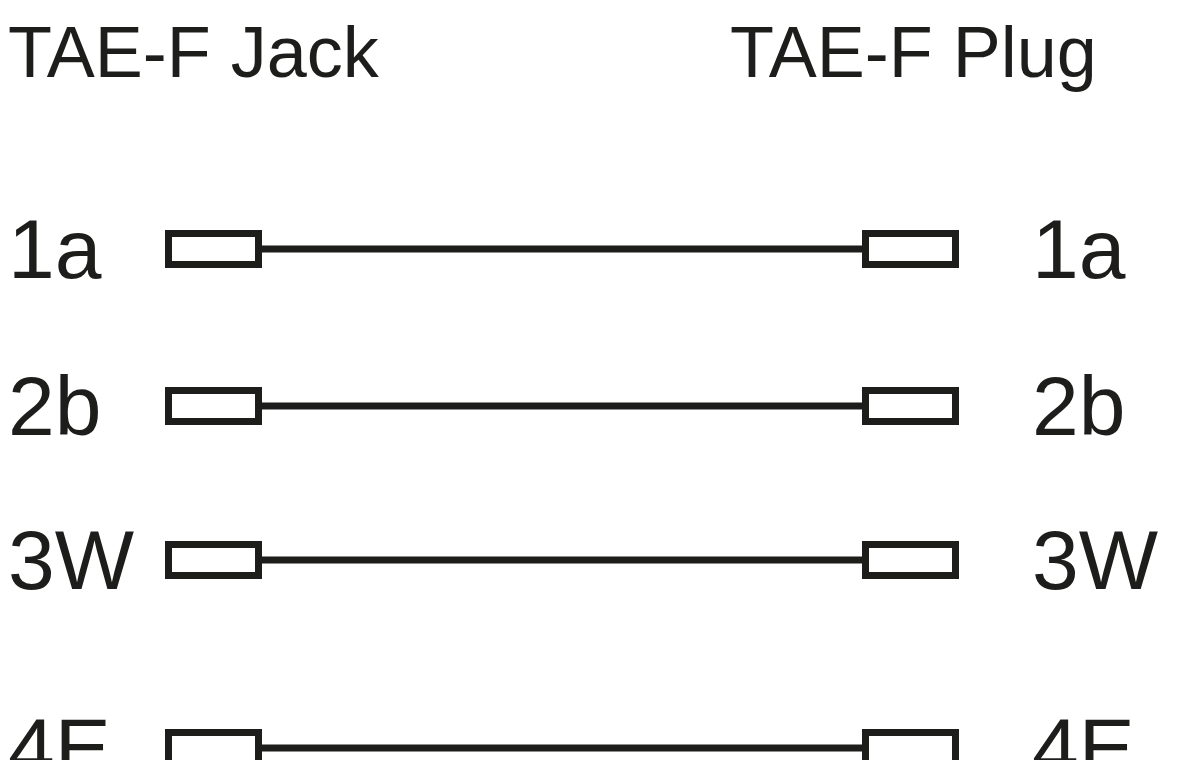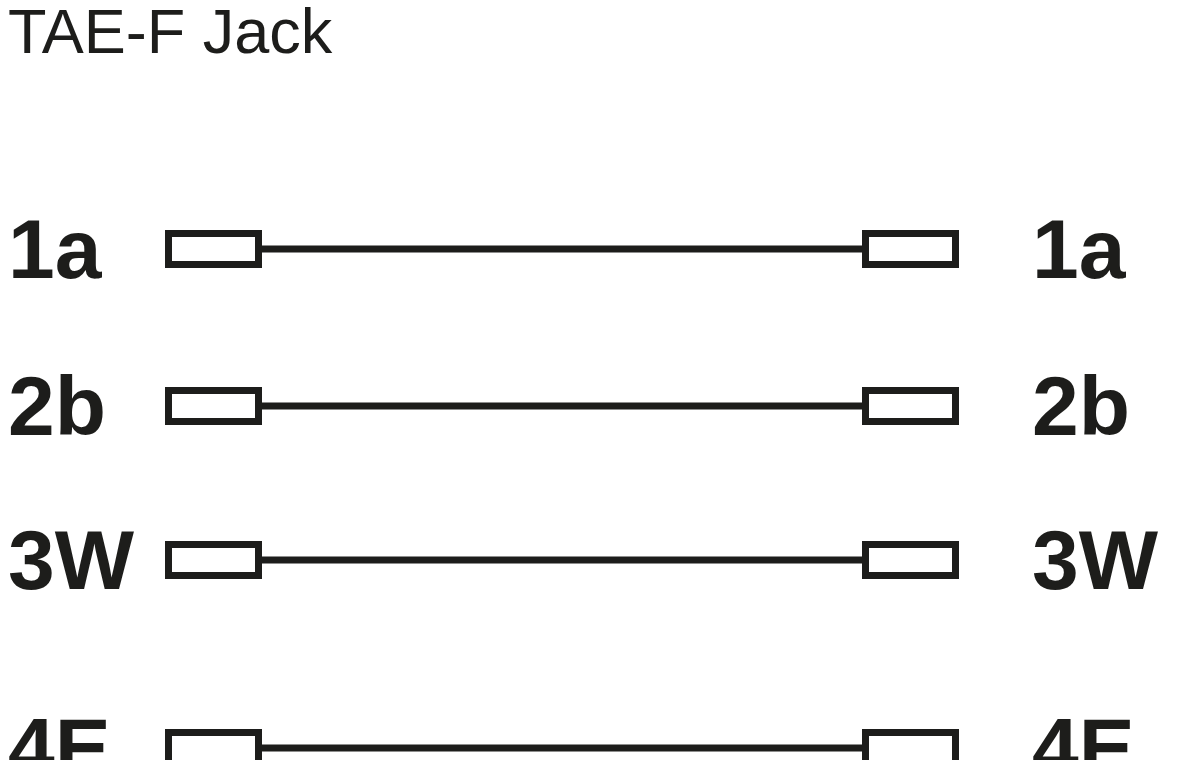--- a/index.html
+++ b/index.html
@@ -17,22 +17,22 @@
   .canvas {
     position: relative;
     width: 1181px;
     height: 760px;
     background: var(--bg);
     color: var(--ink);
     overflow: hidden;
   }
   .title {
     position: absolute;
-    top: 0;
-    font-size: 63px;
+    top: 16px;
+    font-size: 72px;
     line-height: 1;
     white-space: nowrap;
     color: var(--ink);
   }
   .title-left  { left: 8px; }
   .title-right { left: 730px; }
 
   .row {
     position: absolute;
     left: 0;
@@ -45,21 +45,20 @@
   .row-4 { top: 708px; }
 
   .pin-label {
     position: absolute;
     top: 50%;
     transform: translateY(-50%);
     font-size: 84px;
     line-height: 1;
     white-space: nowrap;
     color: var(--ink);
-    font-weight: bold;
   }
   .pin-label-left  { left: 8px; }
   .pin-label-right { left: 1032px; }
 
   .pin {
     position: absolute;
     top: 50%;
     transform: translateY(-50%);
     width: 97px;
     height: 38px;
@@ -80,20 +79,21 @@
     background: var(--ink);
   }
 </style>
 </head>
 <body>
 
 <div class="canvas">
 
   <div class="title title-left">TAE-F Jack</div>
 
+  <div class="title title-right">TAE-F Plug</div>
 
   <div class="row row-1">
     <span class="pin-label pin-label-left">1a</span>
     <span class="pin pin-left"></span>
     <span class="wire"></span>
     <span class="pin pin-right"></span>
     <span class="pin-label pin-label-right">1a</span>
   </div>
 
   <div class="row row-2">

